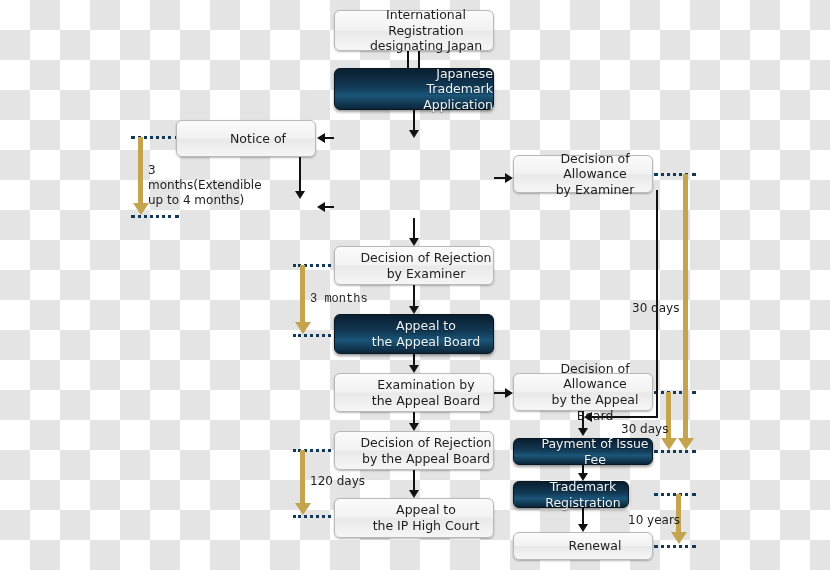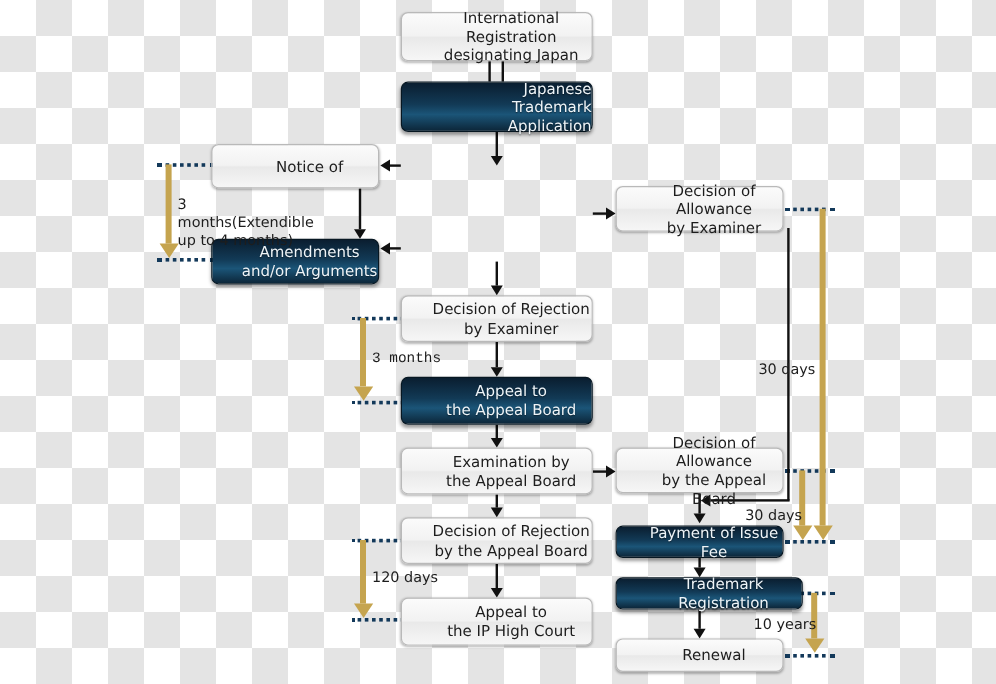--- a/index.html
+++ b/index.html
@@ -117,26 +117,20 @@
   </div>
 
 
   <div class="node light" style="left:513px;top:155px;width:140px;height:38px;">
     <div>
       <span class="ln">Decision of Allowance</span>
       <span class="ln">by Examiner</span>
     </div>
   </div>
 
-  <div class="node dark" style="left:176px;top:199px;width:140px;height:38px;">
-    <div>
-      <span class="ln">Amendments</span>
-      <span class="ln">and/or Arguments</span>
-    </div>
-  </div>
 
   <div class="node light" style="left:334px;top:246px;width:160px;height:39px;">
     <div>
       <span class="ln">Decision of Rejection</span>
       <span class="ln">by Examiner</span>
     </div>
   </div>
 
   <div class="node dark" style="left:334px;top:314px;width:160px;height:40px;">
     <div>
@@ -172,21 +166,21 @@
     </div>
   </div>
 
   <div class="node light" style="left:334px;top:498px;width:160px;height:40px;">
     <div>
       <span class="ln">Appeal to</span>
       <span class="ln">the IP High Court</span>
     </div>
   </div>
 
-  <div class="node dark" style="left:513px;top:481px;width:156px;height:27px;">
+  <div class="node dark" style="left:513px;top:481px;width:116px;height:27px;">
     <div>
       <span class="ln">Trademark Registration</span>
     </div>
   </div>
 
   <div class="node light" style="left:513px;top:532px;width:140px;height:28px;">
     <div>
       <span class="ln">Renewal</span>
     </div>
   </div>

